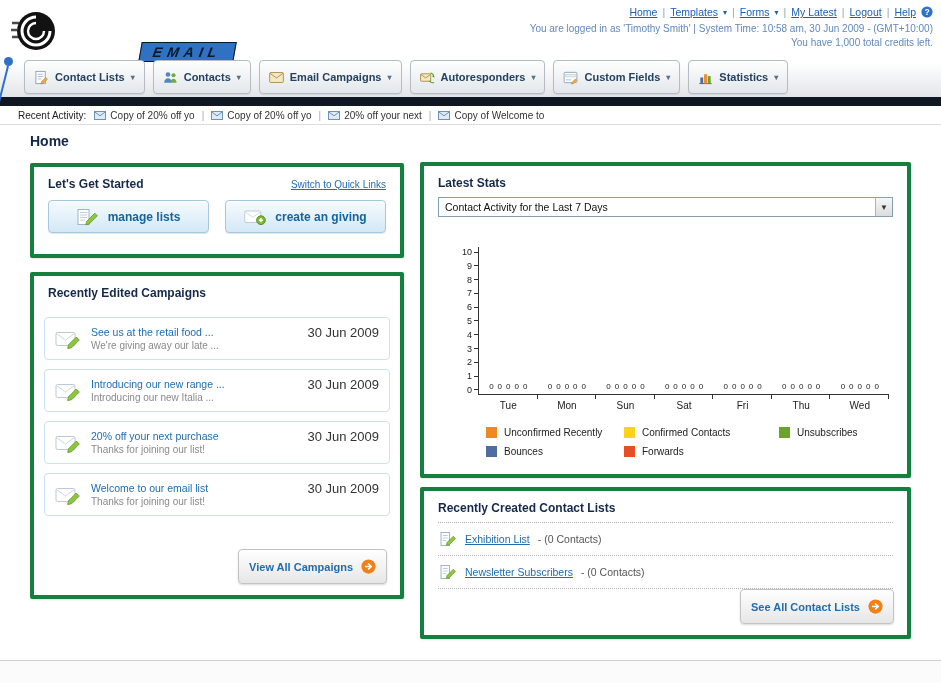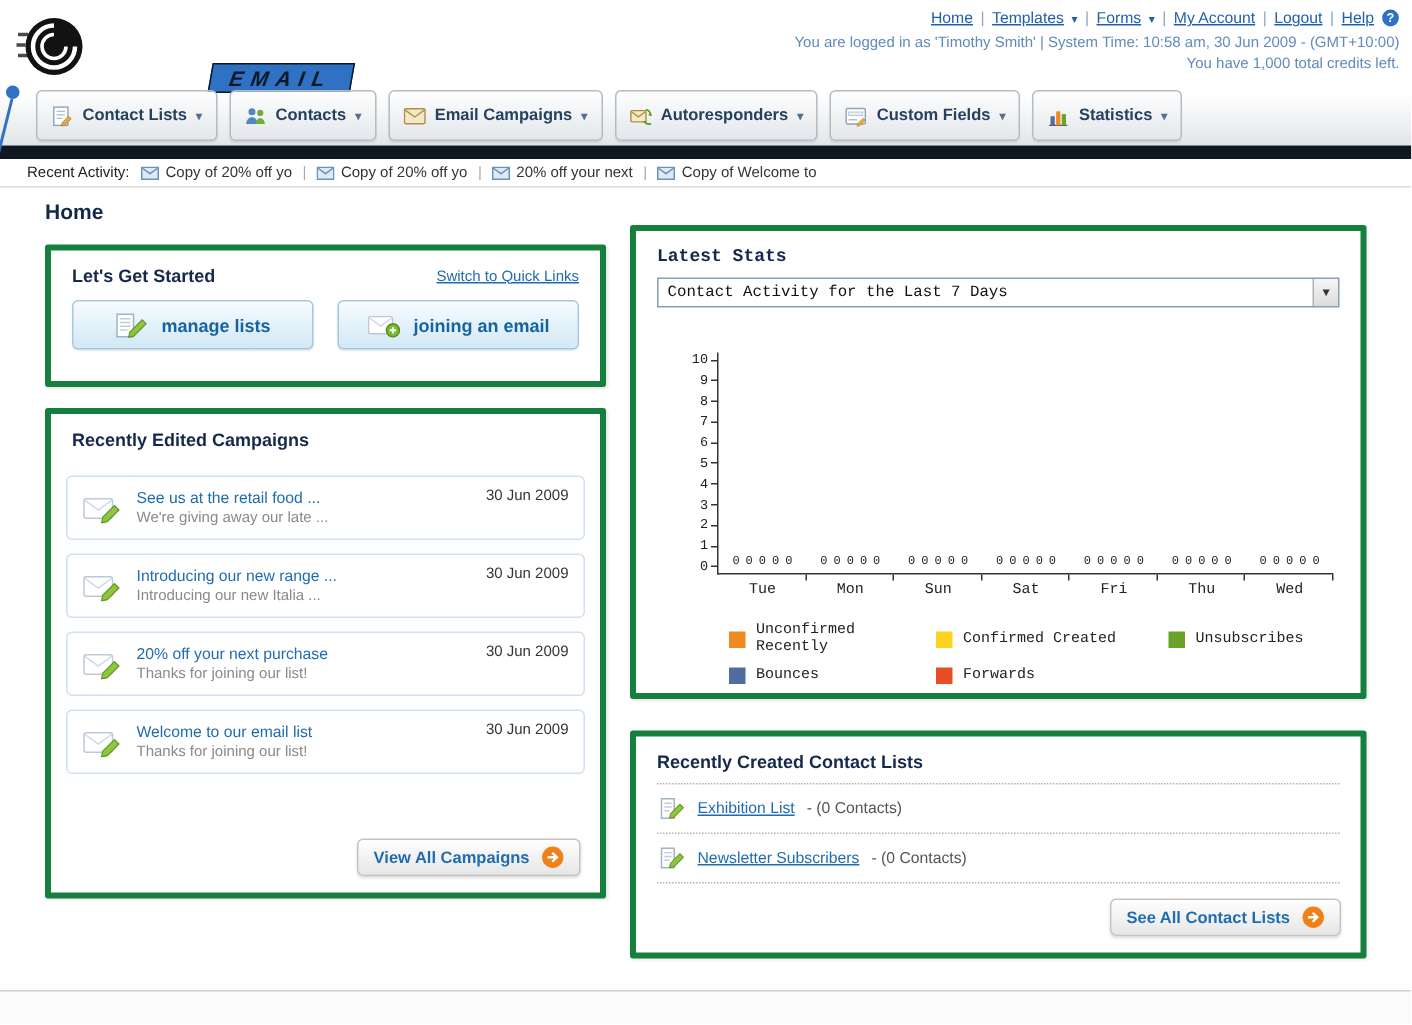--- a/index.html
+++ b/index.html
@@ -41,21 +41,21 @@
   .act-item .icon{width:12px;height:9px;}
   .act-sep{color:#aaa;}
 
   .page-title{position:absolute;left:30px;top:133px;font-size:14px;font-weight:bold;color:#12284a;}
 
   
   .panel{position:absolute;background:#fff;border:4px solid #15803d;border-radius:2px;box-shadow:1px 1px 2px rgba(0,0,0,0.1);}
   .panel-title{font-size:12px;font-weight:bold;color:#15294b;}
   .p-get-started{left:30px;top:163px;width:374px;height:95px;}
   .p-campaigns{left:30px;top:272px;width:374px;height:327px;}
-  .p-stats{left:420px;top:150px;width:491px;height:316px;font-family:Liberation Mono, monospace;}
+  .p-stats{left:420px;top:162px;width:491px;height:316px;}
   .p-lists{left:420px;top:487px;width:491px;height:152px;}
 
   
   .gs-head{display:flex;justify-content:space-between;align-items:center;padding:10px 14px 9px;}
   .gs-link{font-size:10px;text-decoration:underline;}
   .gs-buttons{display:flex;gap:16px;padding:0 14px;}
   .blue-btn{flex:1;height:33px;border:1px solid #a5c8e1;border-radius:4px;background:linear-gradient(#f6fbfe,#d3e8f6);display:flex;align-items:center;justify-content:center;gap:9px;color:#1464a0;font-weight:bold;font-size:12px;cursor:pointer;box-shadow:inset 0 1px 0 #fff,0 1px 1px rgba(0,0,0,0.1);}
   .blue-btn .icon{width:22px;height:18px;}
 
   
@@ -63,22 +63,22 @@
   .filter-bar{margin:0 10px;height:21px;background:#d7e9f8;display:flex;align-items:center;gap:13px;padding:0 9px;font-size:10px;border-radius:2px;}
   .show-label{font-weight:bold;color:#333;}
   .filter{color:#1f6cb0;cursor:pointer;}
   .filter.sel{background:#fff;padding:2px 8px;border-radius:3px;font-weight:bold;}
   .camp-list{padding:9px 10px 0;}
   .camp-row{position:relative;border:1px solid #cfe0f0;border-radius:4px;margin-bottom:9px;height:43px;display:flex;align-items:center;gap:10px;padding:0 10px;background:#fff;}
   .camp-row .icon{width:26px;height:20px;}
   .camp-text{padding-right:70px;line-height:1.35;}
   .camp-title{font-size:10.5px;display:block;}
   .camp-sub{font-size:10px;color:#8a8a8a;}
-  .camp-date{position:absolute;right:10px;top:7px;font-size:10px;color:#333;}
-  .gray-btn{height:25px;display:inline-flex;align-items:center;gap:8px;padding:0 10px;border:1px solid #c3c3c3;border-radius:4px;background:linear-gradient(#ffffff,#e6e6e6);color:#1f6cb0;font-weight:bold;font-size:11px;cursor:pointer;box-shadow:0 1px 2px rgba(0,0,0,0.15);}
+  .camp-date{position:absolute;right:10px;top:7px;font-size:13px;color:#333;}
+  .gray-btn{height:35px;display:inline-flex;align-items:center;gap:8px;padding:0 10px;border:1px solid #c3c3c3;border-radius:4px;background:linear-gradient(#ffffff,#e6e6e6);color:#1f6cb0;font-weight:bold;font-size:11px;cursor:pointer;box-shadow:0 1px 2px rgba(0,0,0,0.15);}
   .gray-btn .icon{width:15px;height:15px;}
   .view-all-btn{position:absolute;right:13px;bottom:11px;}
 
   
   .stats-head{padding:10px 14px 7px;}
   .stats-select{margin:0 14px;height:20px;border:1px solid #86a0b8;display:flex;align-items:center;justify-content:space-between;padding-left:6px;font-size:10.5px;color:#111;cursor:pointer;background:#fff;}
   .select-arrow{width:17px;height:18px;background:linear-gradient(#f6f6f6,#dcdcdc);border-left:1px solid #aab4be;display:flex;align-items:center;justify-content:center;font-size:8px;color:#333;}
   .chart{margin:30px 18px 0 36px;display:flex;}
   .y-axis{width:18px;height:148px;display:flex;flex-direction:column;justify-content:space-between;}
   .ytick{display:flex;align-items:center;justify-content:flex-end;gap:2px;font-size:9px;color:#222;height:10px;line-height:10px;}
@@ -126,21 +126,21 @@
   <div class="top-right">
     <div class="top-links">
         <a class="top-link">Home</a>
         <span class="top-sep">|</span>
         <a class="top-link">Templates</a>
         <span class="chev">▾</span>
         <span class="top-sep">|</span>
         <a class="top-link">Forms</a>
         <span class="chev">▾</span>
         <span class="top-sep">|</span>
-        <a class="top-link">My Account</a>
+        <a class="top-link">My Latest</a>
         <span class="top-sep">|</span>
         <a class="top-link">Logout</a>
         <span class="top-sep">|</span>
         <a class="top-link">Help</a>
         <span class="icon help-badge">
           <svg viewBox="0 0 12 12">
             <circle cx="6" cy="6" r="5.6" fill="#2f72c4"></circle>
             <text x="6" y="8.8" font-size="8.5" font-weight="bold" fill="#fff" text-anchor="middle">?</text>
           </svg>
         </span>
@@ -287,21 +287,21 @@
       </div>
       <div class="blue-btn">
         <span class="icon">
           <svg viewBox="0 0 24 18">
               <rect x="0.8" y="2.5" width="17.5" height="12.5" rx="1.5" fill="#fff" stroke="#bcc9d6"></rect>
               <path d="M1.2 3.4l8.4 6 8.4-6" fill="none" stroke="#ccd7e1"></path>
               <circle cx="18.5" cy="12.5" r="4.8" fill="#7ab92e" stroke="#578d1d"></circle>
               <path d="M18.5 10.2v4.6M16.2 12.5h4.6" stroke="#fff" stroke-width="1.5"></path>
             </svg>
         </span>
-        <span>joining an email</span>
+        <span>create an giving</span>
       </div>
     </div>
   </section>
 
   <section class="panel p-campaigns">
     <div class="camp-head">
       <span class="panel-title">Recently Edited Campaigns</span>
     </div>
     <div class="camp-list">
         <div class="camp-row">
@@ -469,21 +469,21 @@
         <div class="xl">Thu</div>
         <div class="xl">Wed</div>
       </div>
     <div class="legend">
         <div class="leg-item">
           <span class="swatch" style="background: rgb(240, 137, 31);"></span>
           <span class="leg-label">Unconfirmed Recently</span>
         </div>
         <div class="leg-item">
           <span class="swatch" style="background: rgb(253, 210, 31);"></span>
-          <span class="leg-label">Confirmed Created</span>
+          <span class="leg-label">Confirmed Contacts</span>
         </div>
         <div class="leg-item">
           <span class="swatch" style="background: rgb(105, 163, 42);"></span>
           <span class="leg-label">Unsubscribes</span>
         </div>
         <div class="leg-item">
           <span class="swatch" style="background: rgb(79, 109, 159);"></span>
           <span class="leg-label">Bounces</span>
         </div>
         <div class="leg-item">

